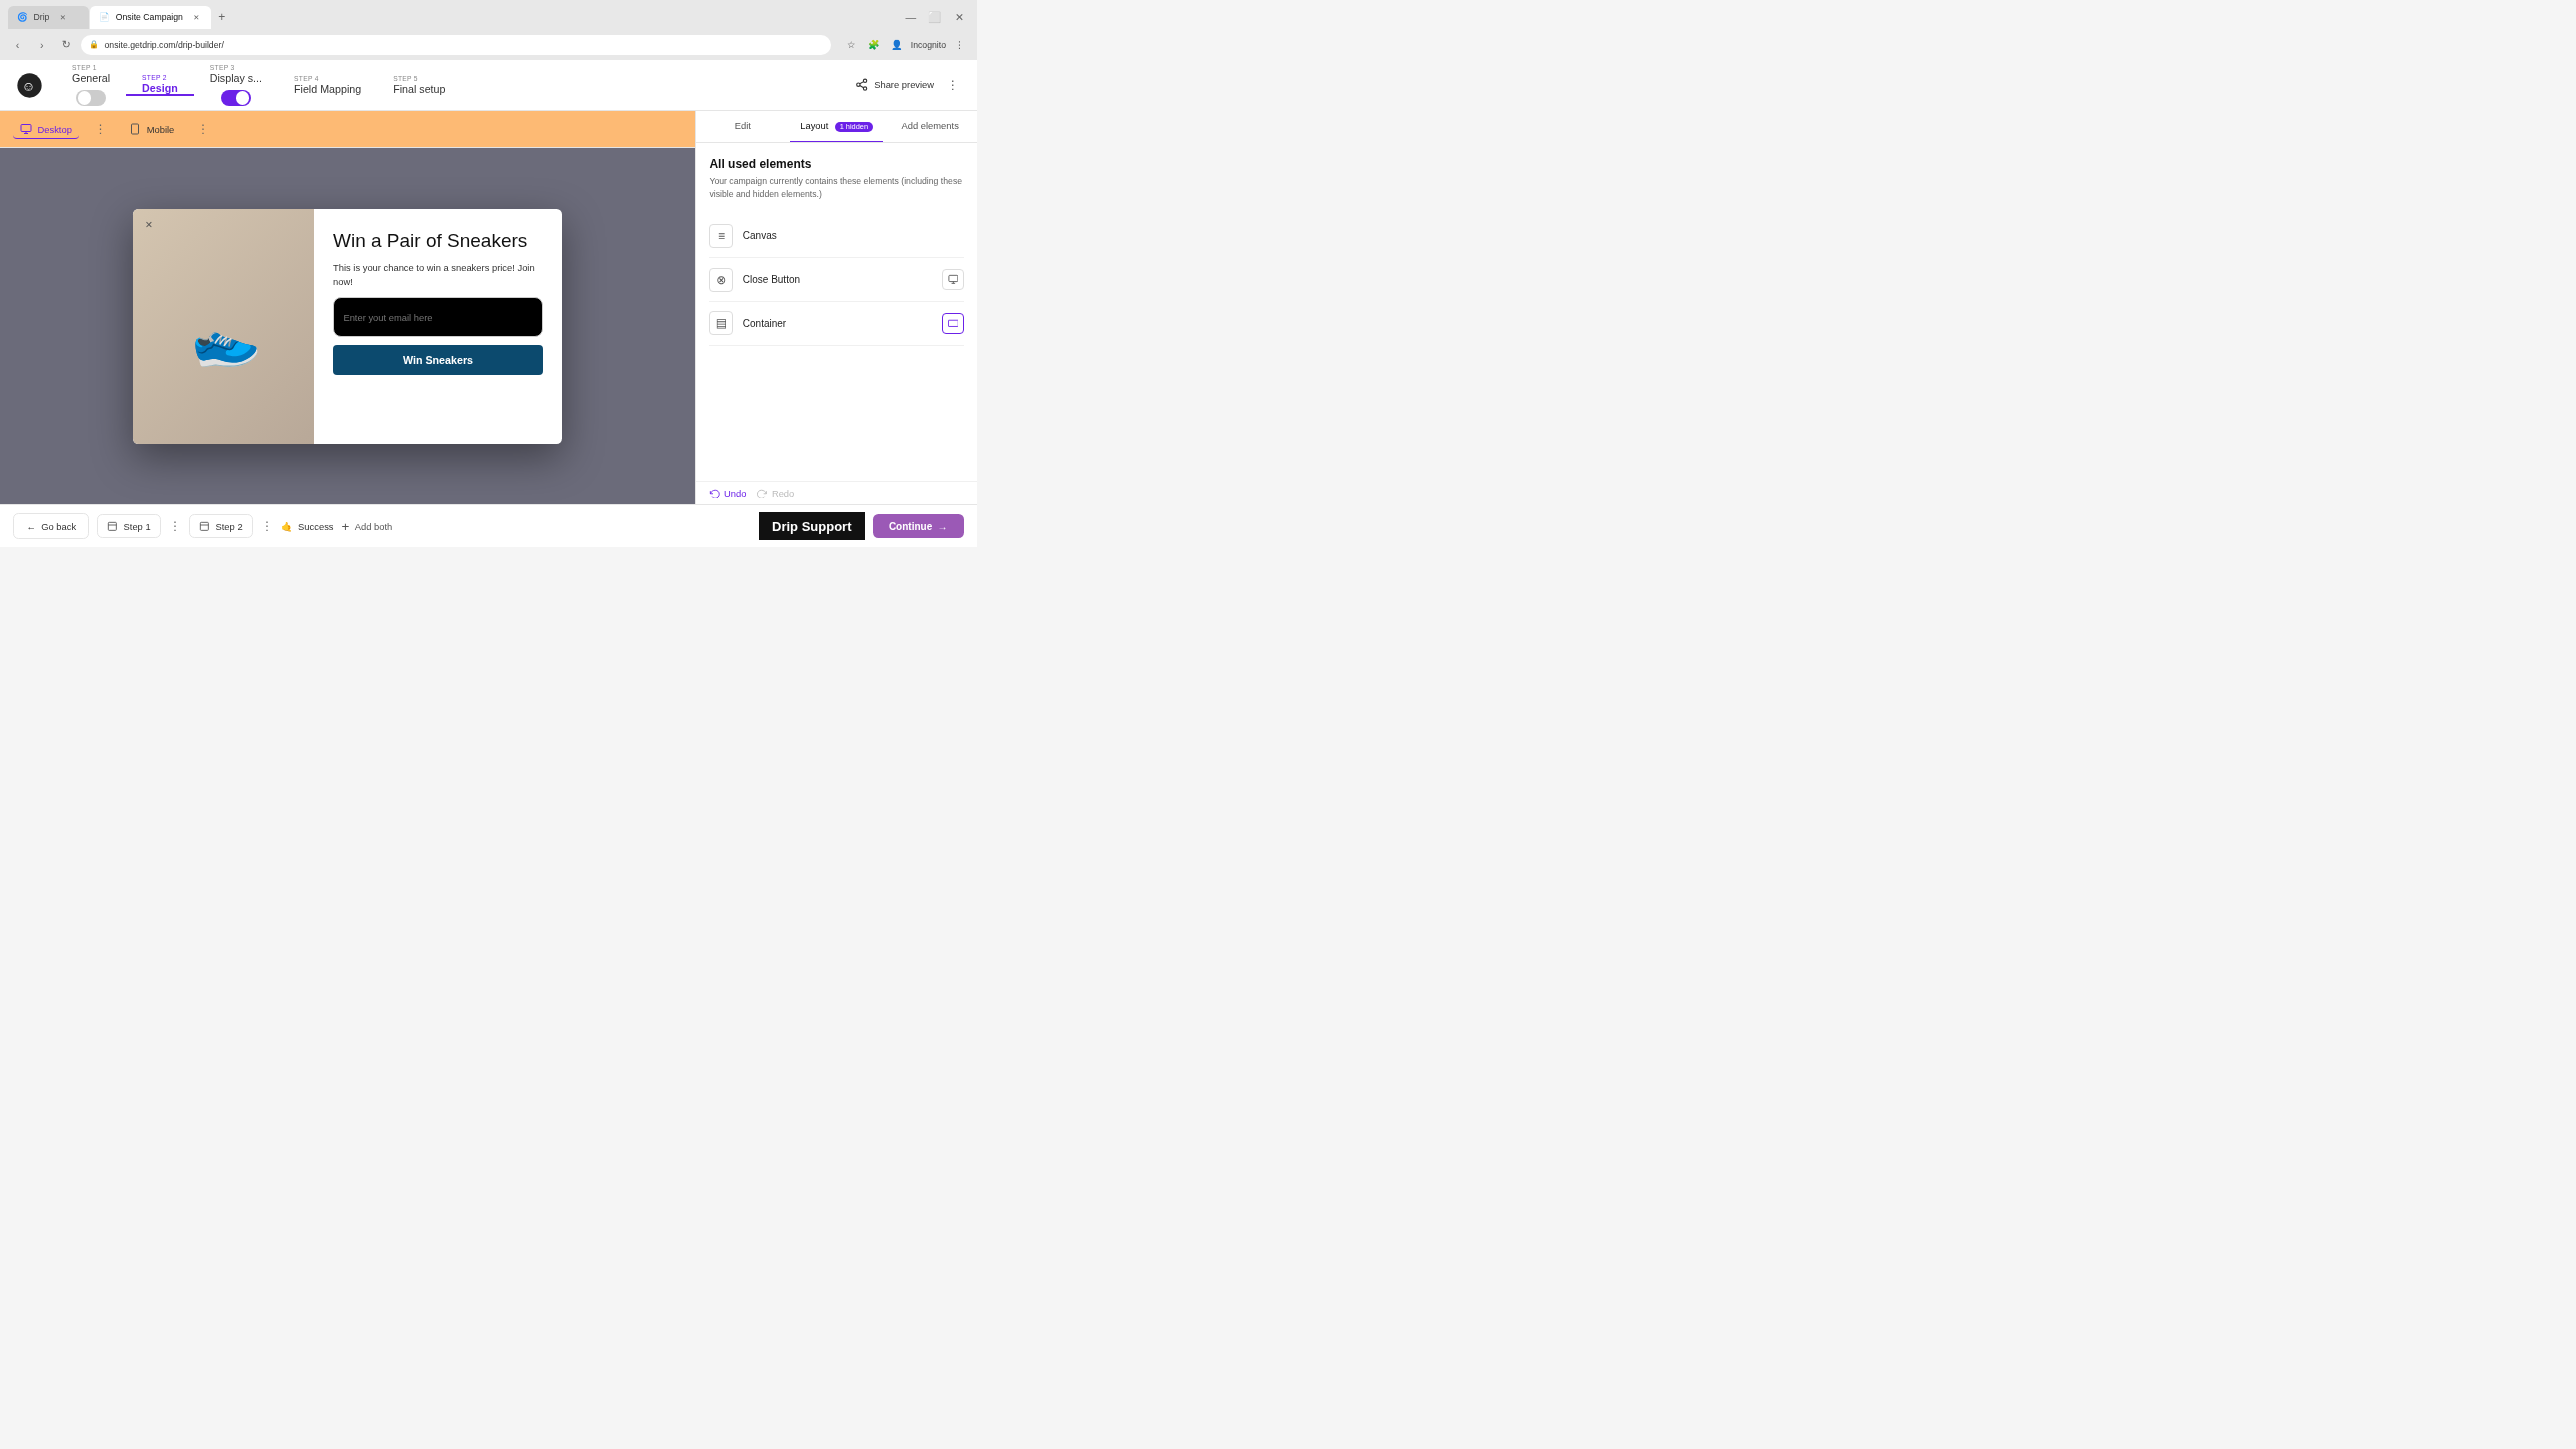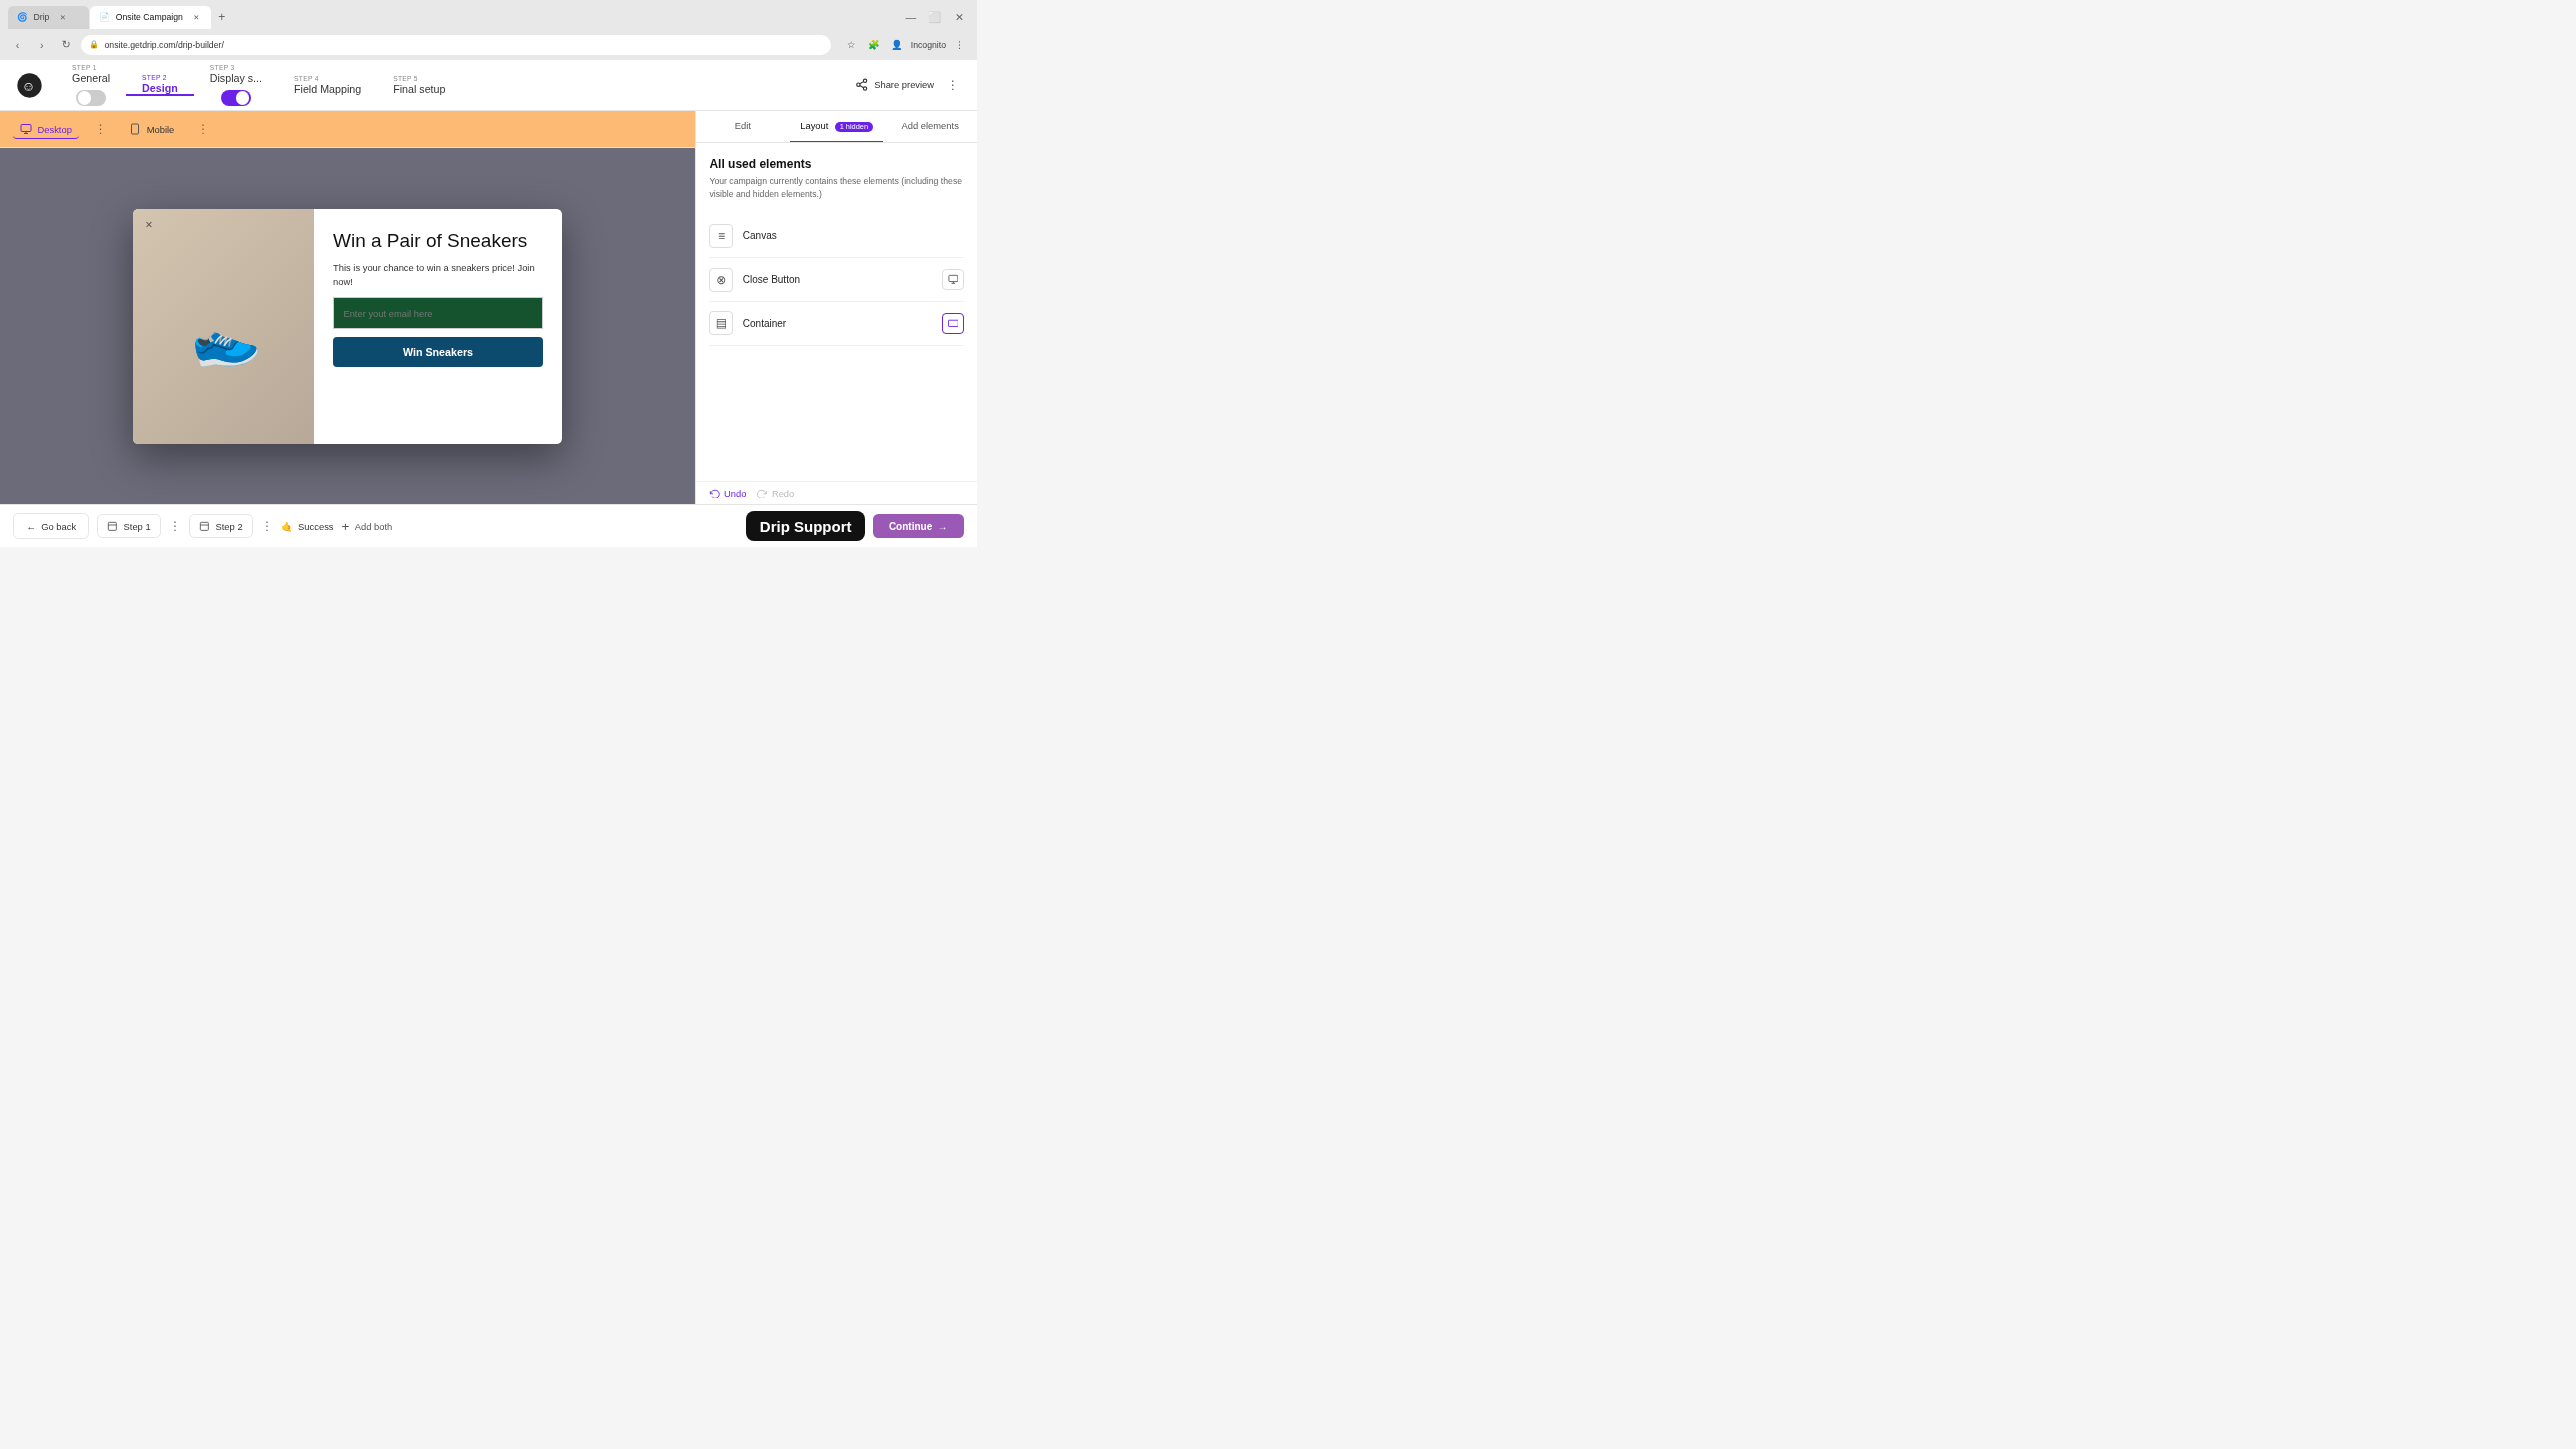--- a/index.html
+++ b/index.html
@@ -53,21 +53,21 @@
     .canvas-preview { flex: 1; display: flex; align-items: center; justify-content: center; background: #6b6b7a; position: relative; }
 
     
     .campaign-modal { display: flex; width: 429px; height: 235px; background: #fff; border-radius: 5.4px; overflow: hidden; box-shadow: 0 13.4px 40px rgba(0,0,0,0.4); position: relative; }
     .modal-close { position: absolute; top: 8px; left: 8px; width: 16px; height: 16px; display: flex; align-items: center; justify-content: center; font-size: 9.4px; color: #555; cursor: pointer; z-index: 10; }
     .modal-image { width: 181px; background: linear-gradient(135deg, #d4c5b0 0%, #b8a898 100%); display: flex; align-items: center; justify-content: center; position: relative; overflow: hidden; }
     .sneaker-img { font-size: 54px; transform: rotate(-15deg); margin-top: 27px; }
     .modal-content { flex: 1; padding: 21.5px 19px; display: flex; flex-direction: column; gap: 8px; }
     .modal-title { font-size: 19px; font-weight: 400; color: #111; line-height: 1.2; }
     .modal-desc { font-size: 9.4px; color: #333; font-weight: 500; line-height: 1.5; }
-    .modal-email-input { width: 100%; height: 32px; border: 0.7px solid #ccc; border-radius: 0; padding: 0 9.4px; font-size: 9.4px; color: #999; background: #14532d; outline: none; }
+    .modal-email-input { width: 100%; height: 40px; border: 0.7px solid #ccc; border-radius: 8px; padding: 0 9.4px; font-size: 9.4px; color: #999; background: #000000; outline: none; }
     .modal-cta { width: 100%; height: 29.5px; background: #0c4a6e; border: none; border-radius: 4px; color: #fff; font-size: 10.7px; font-weight: 600; cursor: pointer; }
 
     
     .right-panel { width: 282px; background: #fff; border-left: 0.7px solid #e5e5e5; display: flex; flex-direction: column; }
     .panel-tabs { display: flex; border-bottom: 0.7px solid #e5e5e5; }
     .panel-tab { flex: 1; text-align: center; padding: 9.4px; font-size: 9.4px; color: #555; cursor: pointer; border-bottom: 1.3px solid transparent; }
     .panel-tab.active { color: #111; border-bottom: 1.3px solid #6b21e8; font-weight: 500; }
     .panel-tab .hidden-badge { display: inline-block; background: #6b21e8; color: #fff; border-radius: 6.7px; font-size: 7.4px; padding: 0.7px 4.7px; margin-left: 4px; }
     .panel-section-title { font-size: 12px; font-weight: 700; color: #111; margin-bottom: 4px; }
     .panel-section-desc { font-size: 8.7px; color: #666; line-height: 1.5; margin-bottom: 13.4px; }
@@ -76,21 +76,21 @@
     .element-label { flex: 1; font-size: 10px; color: #222; }
     .element-action { display: flex; align-items: center; justify-content: center; width: 21.5px; height: 21.5px; border-radius: 4px; border: 0.7px solid #ddd; cursor: pointer; color: #555; }
 
     
     .bottom-bar { display: flex; align-items: center; padding: 0 13.4px; height: 43px; background: #fff; border-top: 0.7px solid #e5e5e5; gap: 8px; }
     .go-back-btn { display: flex; align-items: center; gap: 5.4px; padding: 6.7px 12px; border: 1.3px solid #e5e5e5; border-radius: 5.4px; font-size: 9.4px; color: #333; cursor: pointer; background: #fff; }
     .step-chip { display: flex; align-items: center; gap: 5.4px; padding: 5.4px 9.4px; border: 0.7px solid #e5e5e5; border-radius: 5.4px; font-size: 9.4px; color: #333; cursor: pointer; }
     .step-chip-more { font-size: 12px; color: #666; cursor: pointer; }
     .success-chip { display: flex; align-items: center; gap: 5.4px; font-size: 9.4px; color: #333; cursor: pointer; }
     .add-step-chip { display: flex; align-items: center; gap: 5.4px; font-size: 9.4px; color: #555; cursor: pointer; }
-    .drip-support-btn { display: flex; align-items: center; gap: 5.4px; padding: 6.7px 13.4px; background: #111; border-radius: 8px; color: #fff; font-size: 15px; font-weight: 600; cursor: pointer; margin-left: auto; }
+    .drip-support-btn { display: flex; align-items: center; gap: 5.4px; padding: 6.7px 13.4px; background: #111; border-radius: 0; color: #fff; font-size: 13px; font-weight: 600; cursor: pointer; margin-left: auto; }
     .continue-btn { display: flex; align-items: center; gap: 5.4px; padding: 6.7px 16px; background: #9b59b6; border-radius: 5.4px; color: #fff; font-size: 10px; font-weight: 600; cursor: pointer; }
 
     
     .undo-redo-bar { display: flex; align-items: center; gap: 10.7px; padding: 5.4px 13.4px; border-top: 0.7px solid #f0f0f0; }
     .undo-btn { display: flex; align-items: center; gap: 4px; font-size: 9.4px; color: #6b21e8; cursor: pointer; font-weight: 500; }
     .redo-btn { display: flex; align-items: center; gap: 4px; font-size: 9.4px; color: #bbb; cursor: pointer; }
     .panel-scroll-wrapper { display: flex; flex: 1; overflow: hidden; }
     .panel-scroll-content { flex: 1; overflow-y: auto; }
   </style>
 </head>

